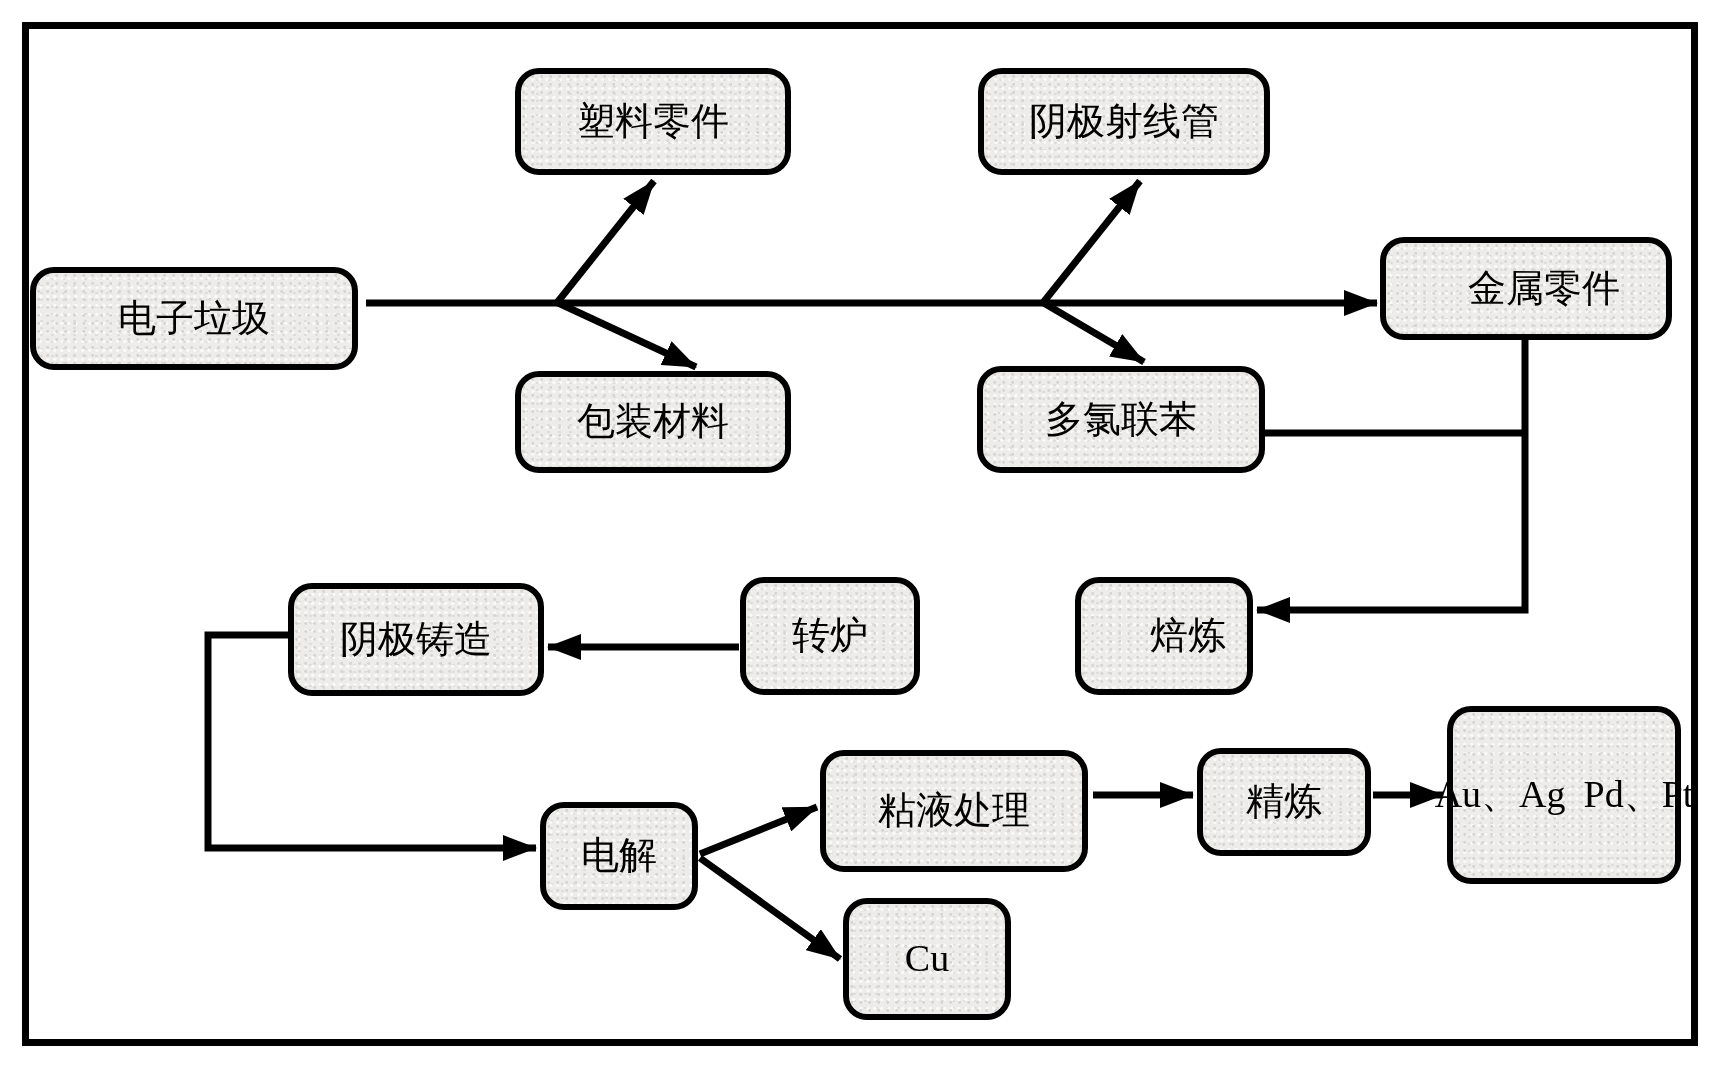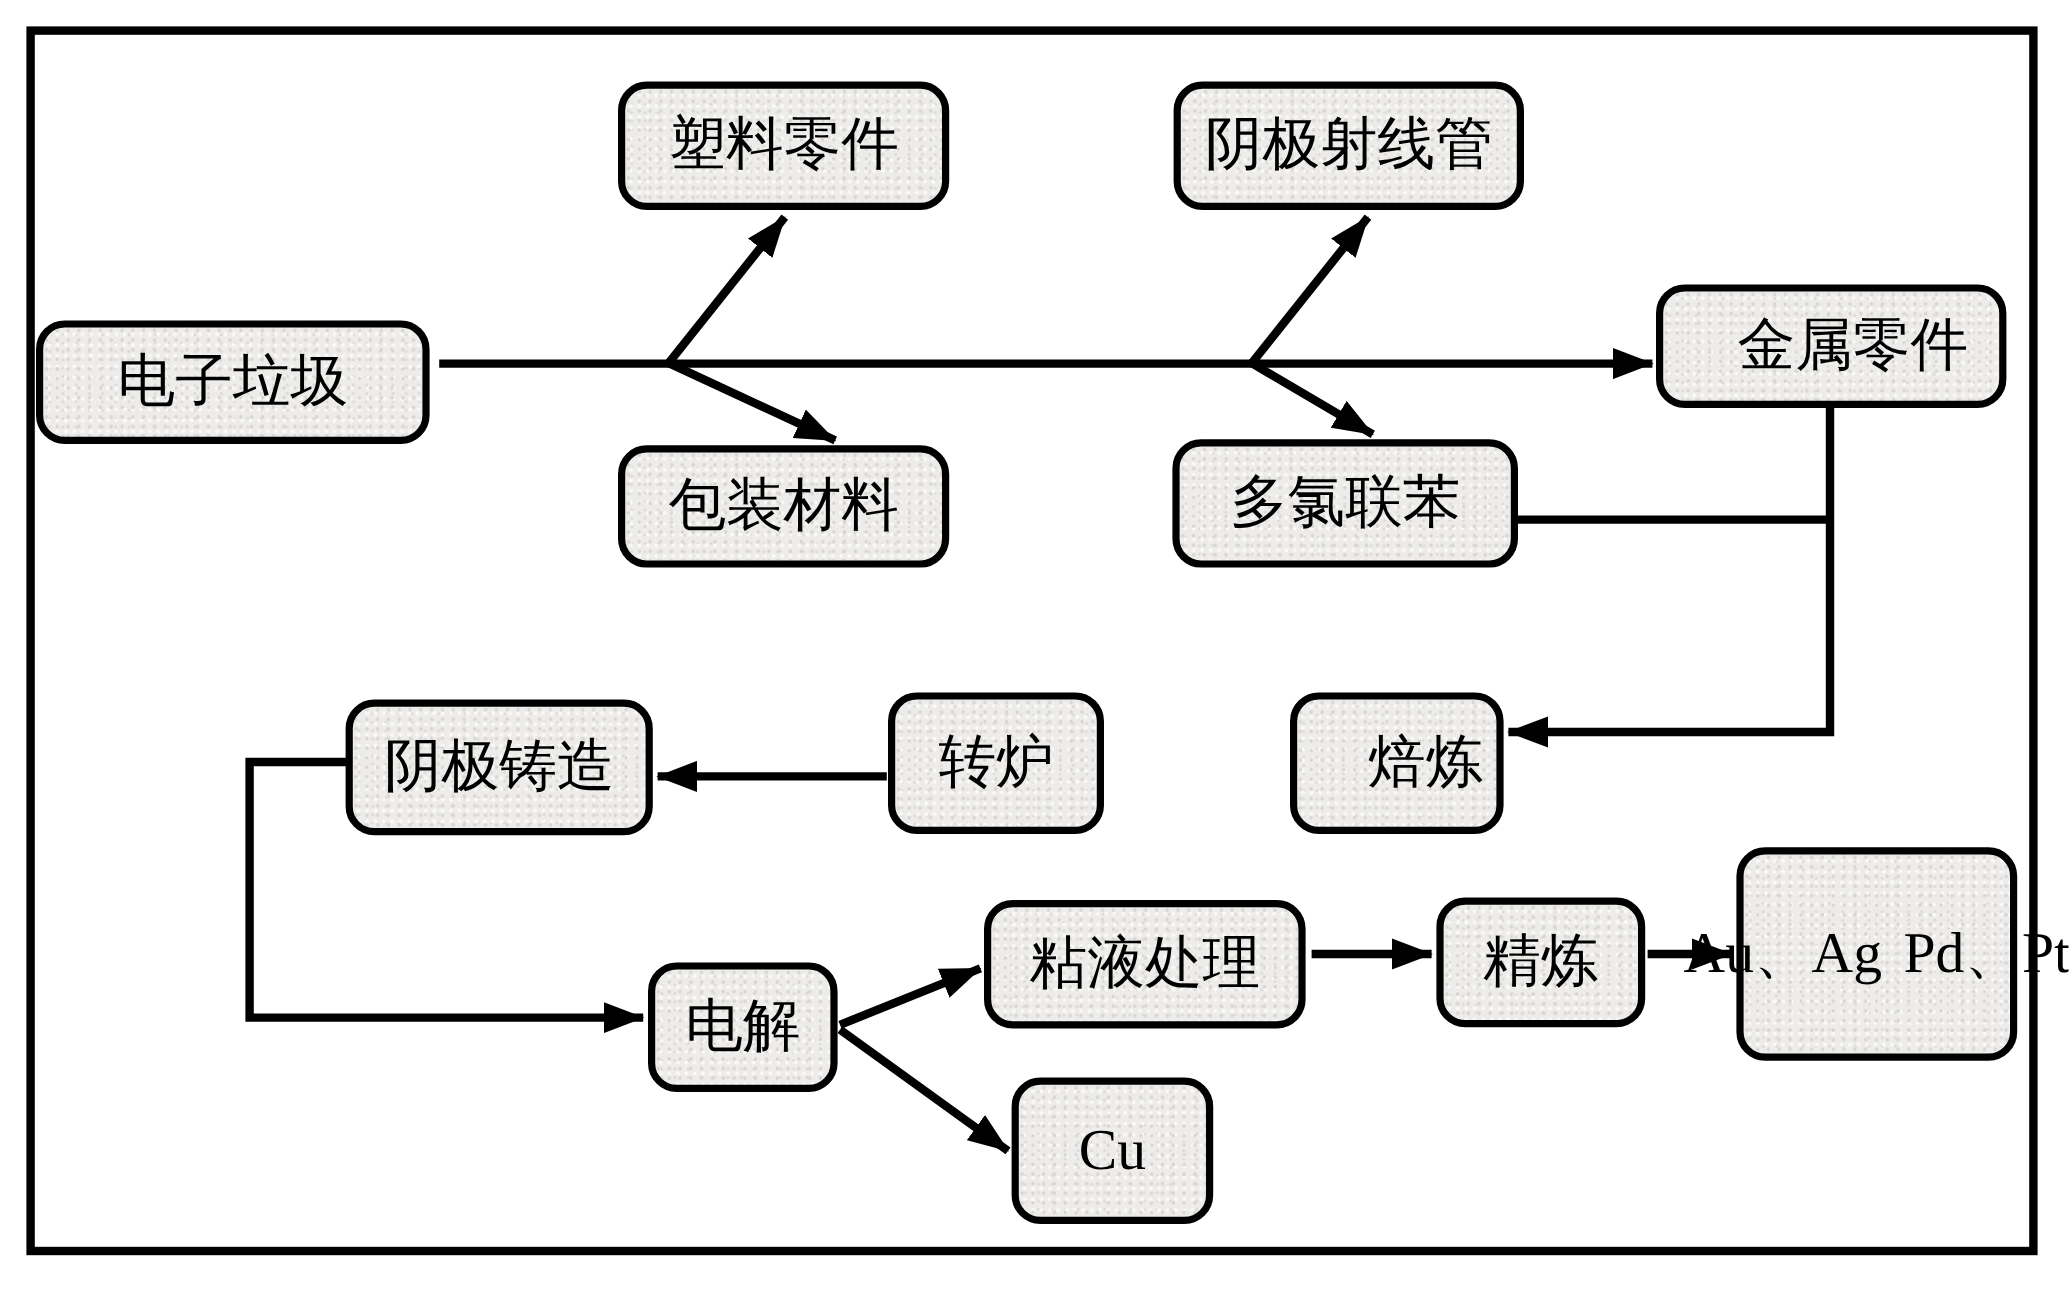--- a/index.html
+++ b/index.html
@@ -28,38 +28,38 @@
     display:flex;
     align-items:center;
     justify-content:center;
     background-color:#edecea;
     background-image:
       radial-gradient(circle at 30% 30%, #d8d6d3 0 1.2px, transparent 1.7px),
       radial-gradient(circle at 70% 60%, #f9f9f8 0 1.4px, transparent 1.9px),
       radial-gradient(circle at 50% 85%, #dddbd8 0 1px, transparent 1.5px);
     background-size:9px 8px, 7px 9px, 11px 7px;
     color:#000000;
-    font-size:48px;
+    font-size:38px;
     line-height:1.1;
     text-align:center;
   }
   .node .label{white-space:nowrap;}
   .node.two-line{flex-direction:row;gap:18px;}
   
   #n-electronic-waste{left:30px;  top:267px; width:328px; height:103px;}
   #n-plastic-parts   {left:515px; top:68px;  width:276px; height:107px;}
   #n-crt             {left:978px; top:68px;  width:292px; height:107px;}
   #n-packaging       {left:515px; top:371px; width:276px; height:102px;}
   #n-pcb             {left:977px; top:366px; width:288px; height:107px;}
   #n-metal-parts     {left:1380px;top:237px; width:292px; height:103px;padding-left:36px;}
   #n-roasting        {left:1075px;top:577px; width:178px; height:118px;padding-left:48px;}
   #n-converter       {left:740px; top:577px; width:180px; height:118px;}
   #n-cathode-casting {left:288px; top:583px; width:256px; height:113px;}
   #n-electrolysis    {left:540px; top:802px; width:158px; height:108px;}
-  #n-slime-treatment {left:820px; top:750px; width:268px; height:107px;}
+  #n-slime-treatment {left:820px; top:750px; width:268px; height:122px;}
   #n-refining        {left:1197px;top:748px; width:174px; height:108px;}
   #n-precious-metals {left:1447px;top:706px; width:234px; height:178px;}
   #n-cu              {left:843px; top:898px; width:168px; height:122px;}
 </style>
 </head>
 <body>
 
 <div class="canvas">
 
   <div class="frame"></div>

